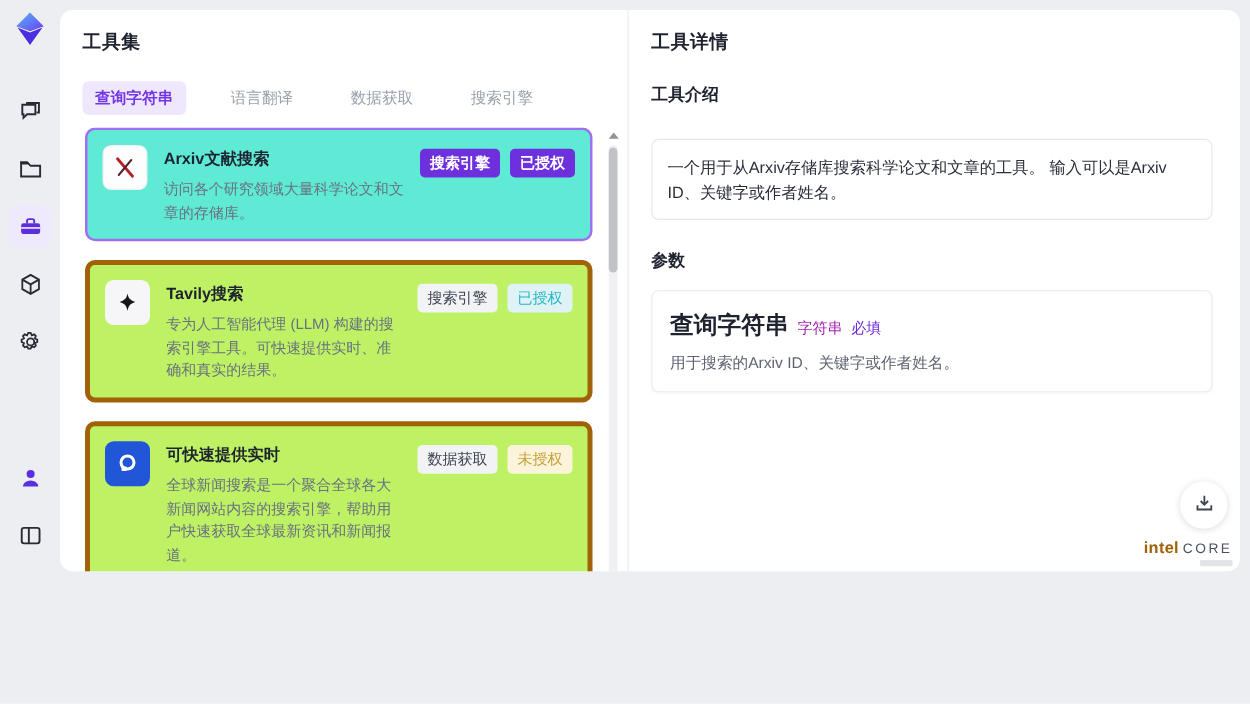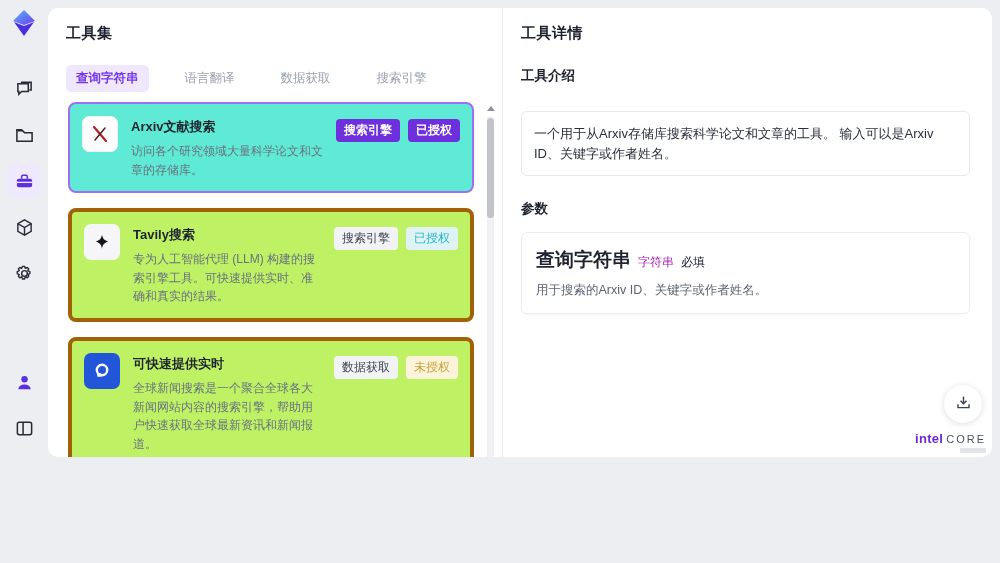--- a/index.html
+++ b/index.html
@@ -54,28 +54,28 @@
 
   
   .right-pane { flex:1; border-left:1px solid #ededf1; padding:16px 22px 0 18px; }
   .section-h { font-size:13.5px; font-weight:bold; margin-top:24px; }
   .right-pane > .pane-title { margin-bottom:2px; }
   .intro-box { margin-top:26px; border:1px solid #e8e8ec; border-radius:6px; padding:12px 12px; font-size:13px; color:#2a2f3a; line-height:1.5; }
   .param-box { margin-top:14px; border:1px solid #ededf0; border-radius:6px; padding:14px 14px; box-shadow:0 1px 2px rgba(0,0,0,.03); }
   .param-head { display:flex; align-items:baseline; gap:7px; }
   .param-name { font-size:19px; font-weight:bold; }
   .param-type { font-size:12px; color:#a21caf; }
-  .param-req  { font-size:12px; color:#0f172a; }
+  .param-req  { font-size:12px; color:#6d28d9; }
   .param-desc { margin-top:9px; font-size:12.5px; color:#5d6470; }
 
   
   .fab { position:absolute; right:18px; bottom:42px; width:38px; height:38px; border-radius:50%; background:#fff; box-shadow:0 1px 6px rgba(0,0,0,.14); display:flex; align-items:center; justify-content:center; cursor:pointer; }
   .intel { position:absolute; right:14px; bottom:12px; text-align:center; line-height:1; }
   .intel .row { display:flex; align-items:baseline; gap:3px; justify-content:center; }
-  .intel .i  { font-size:13px; font-weight:bold; color:#6d28d9; letter-spacing:.3px; }
+  .intel .i  { font-size:13px; font-weight:bold; color:#a16207; letter-spacing:.3px; }
   .intel .c  { font-size:11px; color:#4a5160; letter-spacing:2px; }
   .intel .bar { margin-top:3px; margin-left:auto; width:26px; height:5px; background:#e3e4e8; border-radius:1px; }
 </style>
 </head>
 <body>
 
 <div class="app">
 
   <aside class="rail">
     <div class="logo">

